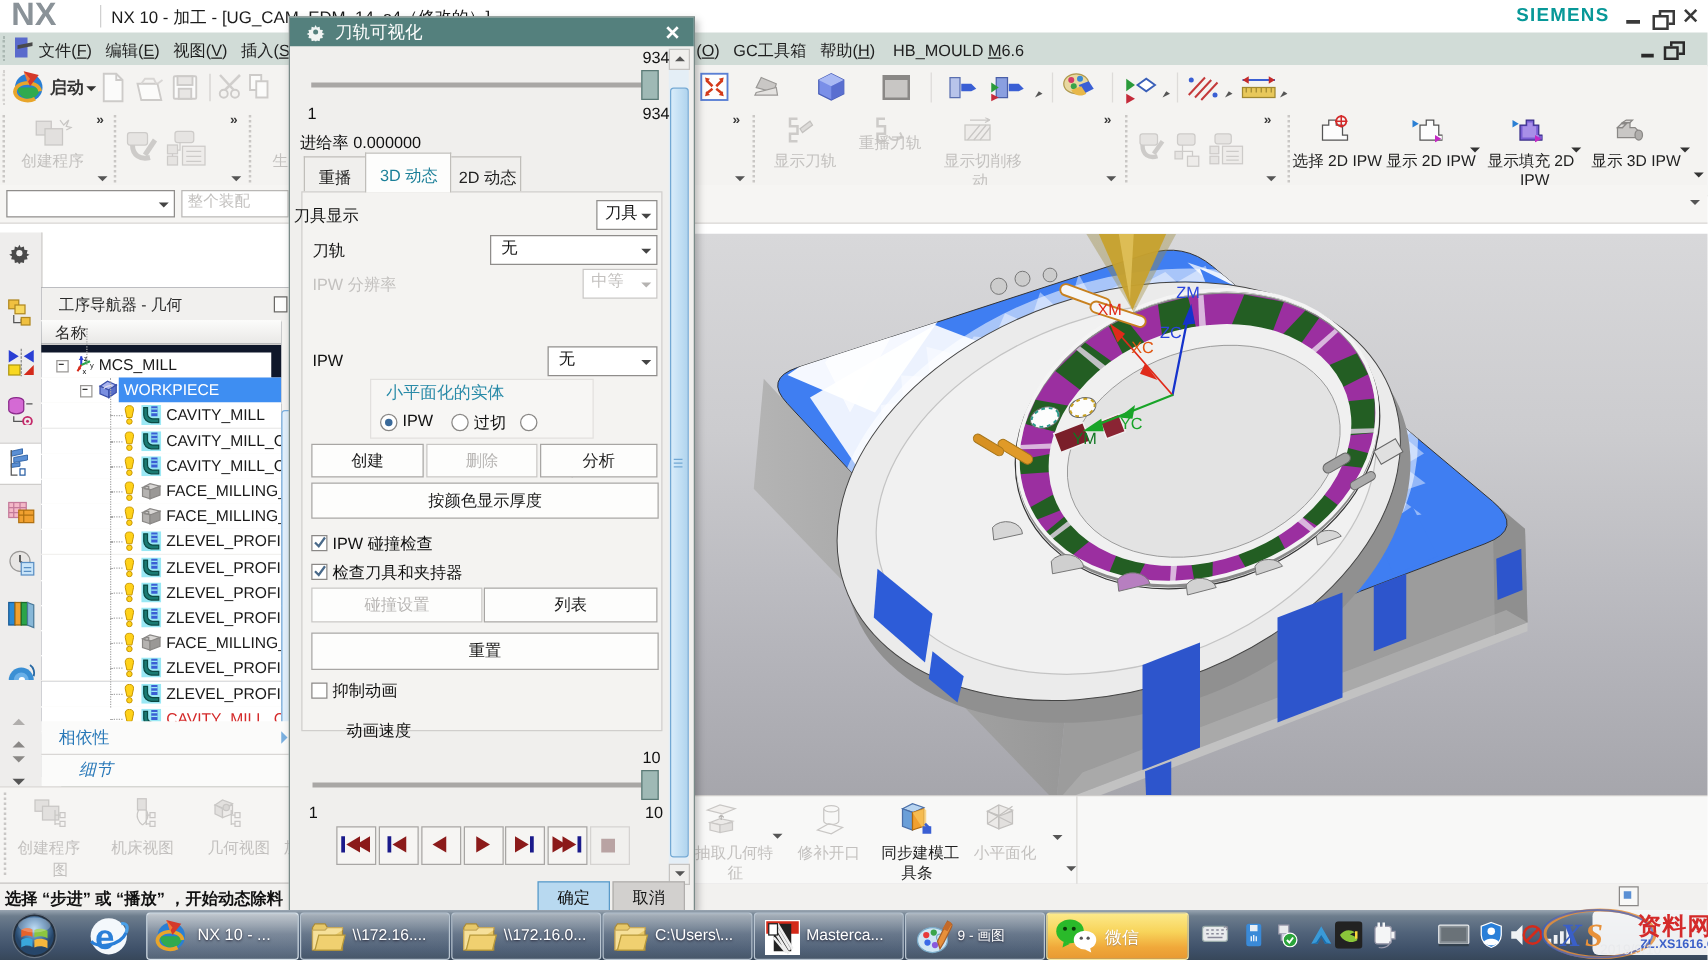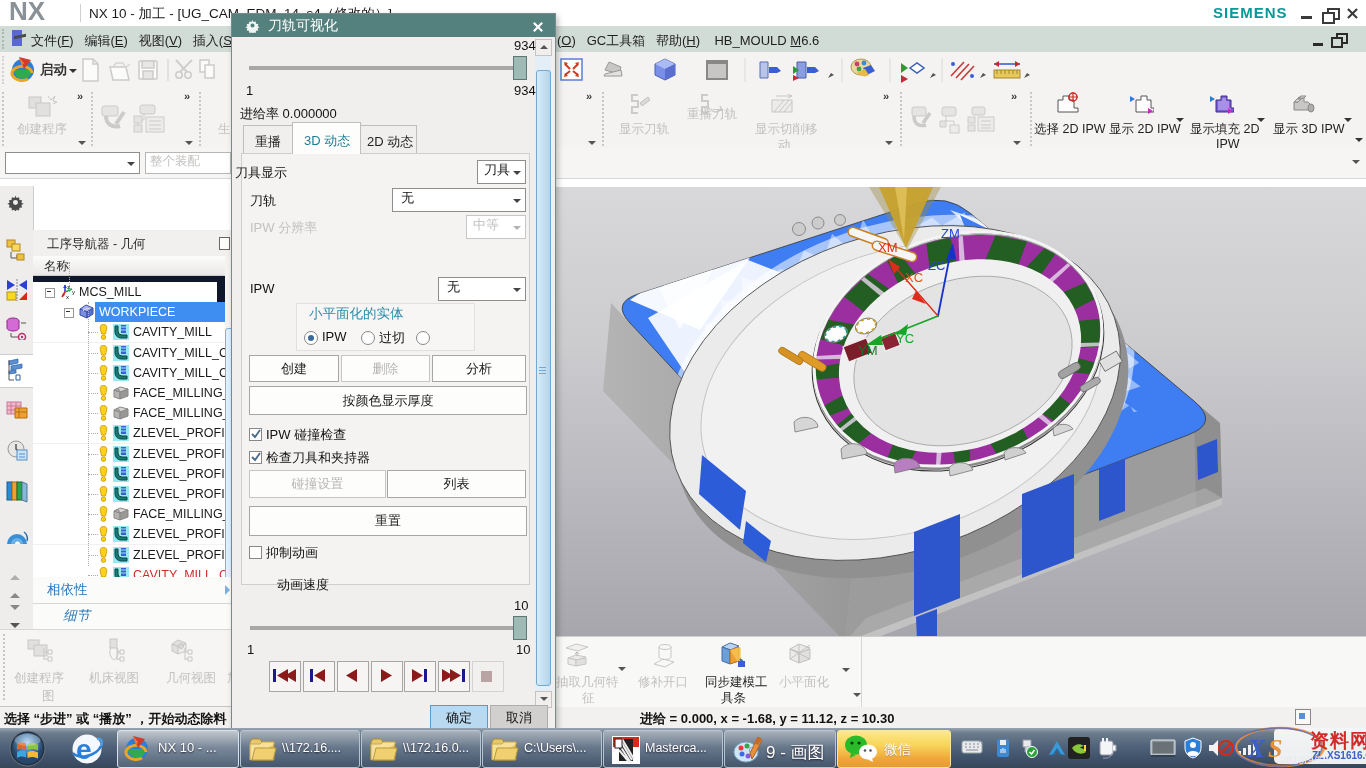--- a/index.html
+++ b/index.html
@@ -579,21 +579,20 @@
       <path d="M9 9l8-3v7l-8 3z" fill="#eeecea"></path>
       <circle cx="12" cy="8" r="2.5" fill="#d9d7d5"></circle>
       <path d="M19 12h4v4h-4zM19 19h4v4h-4zM16 14h3M16 21h3M16 10v12" fill="none"></path>
     </svg>
  <div class="tx" style="left:166px;top:40px;font-size:12.5px;color:#c3c1bf;">几何视图</div>
  <div class="tx" style="left:227px;top:40px;font-size:12.5px;color:#c3c1bf;">加</div>
 </div>
 
 <div class="ab" style="left:0;top:706px;width:1366px;height:22px;background:#f2f1ef;border-top:1px solid #c6c4c2;">
  <div class="tx" style="left:4px;top:3px;font-size:13px;font-weight:bold;color:#111;">选择 “步进” 或 “播放” ，开始动态除料</div>
- <div class="tx" style="left:640px;top:3px;font-size:13px;font-weight:bold;color:#111;">进给 = 0.000, x = -1.68, y = 11.12, z = 10.30</div>
  <div class="ab" style="left:1295px;top:2px;width:14px;height:14px;border:1.5px solid #8a8886;background:#f8f8f7;"></div>
  <div class="ab" style="left:1299px;top:6px;width:6px;height:6px;background:#5a8fd4;"></div>
 </div>
 
 <div class="ab" style="left:234px;top:187px;width:1132px;height:449px;background:linear-gradient(180deg,#d8d8da 0%,#cccccf 35%,#b4b4ba 75%,#a6a6ac 100%);overflow:hidden;">
 <svg width="1132" height="449" viewBox="234 187 1132 449">
  <defs>
   <linearGradient id="lg1" x1="0" y1="0" x2="1" y2="0">
           <stop offset="0" stop-color="#b4b4b4"></stop>
           <stop offset="1" stop-color="#989898"></stop>
@@ -1014,21 +1013,21 @@
       <svg class="ab" style="left:7px;top:4px" width="30" height="30" viewBox="0 0 30 30">
         <ellipse cx="14" cy="17" rx="12" ry="10" fill="#cfe6f4" stroke="#7aaac8"></ellipse>
         <circle cx="9" cy="13" r="2.5" fill="#e83a3a"></circle>
         <circle cx="15" cy="11" r="2.5" fill="#3aa44a"></circle>
         <circle cx="10" cy="19" r="2.5" fill="#3a6ae8"></circle>
         <circle cx="16" cy="21" r="2.5" fill="#8a5adc"></circle>
         <circle cx="20" cy="15" r="2.8" fill="#cfe6f4" stroke="#7aaac8"></circle>
         <path d="M26 2l-8 16 2 6 3-5 7-14z" fill="#e8903a" stroke="#a8602a"></path>
         <path d="M25 3c2-2 5 0 4 2l-3 5-4-2z" fill="#c46a2a"></path>
       </svg>
-      <div class="tx" style="left:41px;top:10px;font-size:17px;color:#fff;text-shadow:0 1px 2px #223;">9 - 画图</div>
+      <div class="tx" style="left:41px;top:10px;font-size:11px;color:#fff;text-shadow:0 1px 2px #223;">9 - 画图</div>
     </div>
     <div class="ab" style="left:837px;top:730px;width:112px;height:36px;background:linear-gradient(180deg,#fce98a 0%,#f8d45a 40%,#f0a83a 75%,#e89a32 100%);border:1px solid #f8e8a0;border-radius:3px;">
       <svg class="ab" style="left:5px;top:3px" width="36" height="30" viewBox="0 0 36 30">
         <ellipse cx="13" cy="11" rx="11" ry="9.5" fill="#2aba2a"></ellipse>
         <path d="M8 19l-1 5 6-3z" fill="#2aba2a"></path>
         <circle cx="9" cy="9" r="1.6" fill="#0a3a0a"></circle>
         <circle cx="16" cy="9" r="1.6" fill="#0a3a0a"></circle>
         <ellipse cx="25" cy="18" rx="9" ry="7.5" fill="#fff"></ellipse>
         <path d="M29 24l1 4-5-2.5z" fill="#fff"></path>
         <circle cx="22" cy="16.5" r="1.3" fill="#555"></circle>

